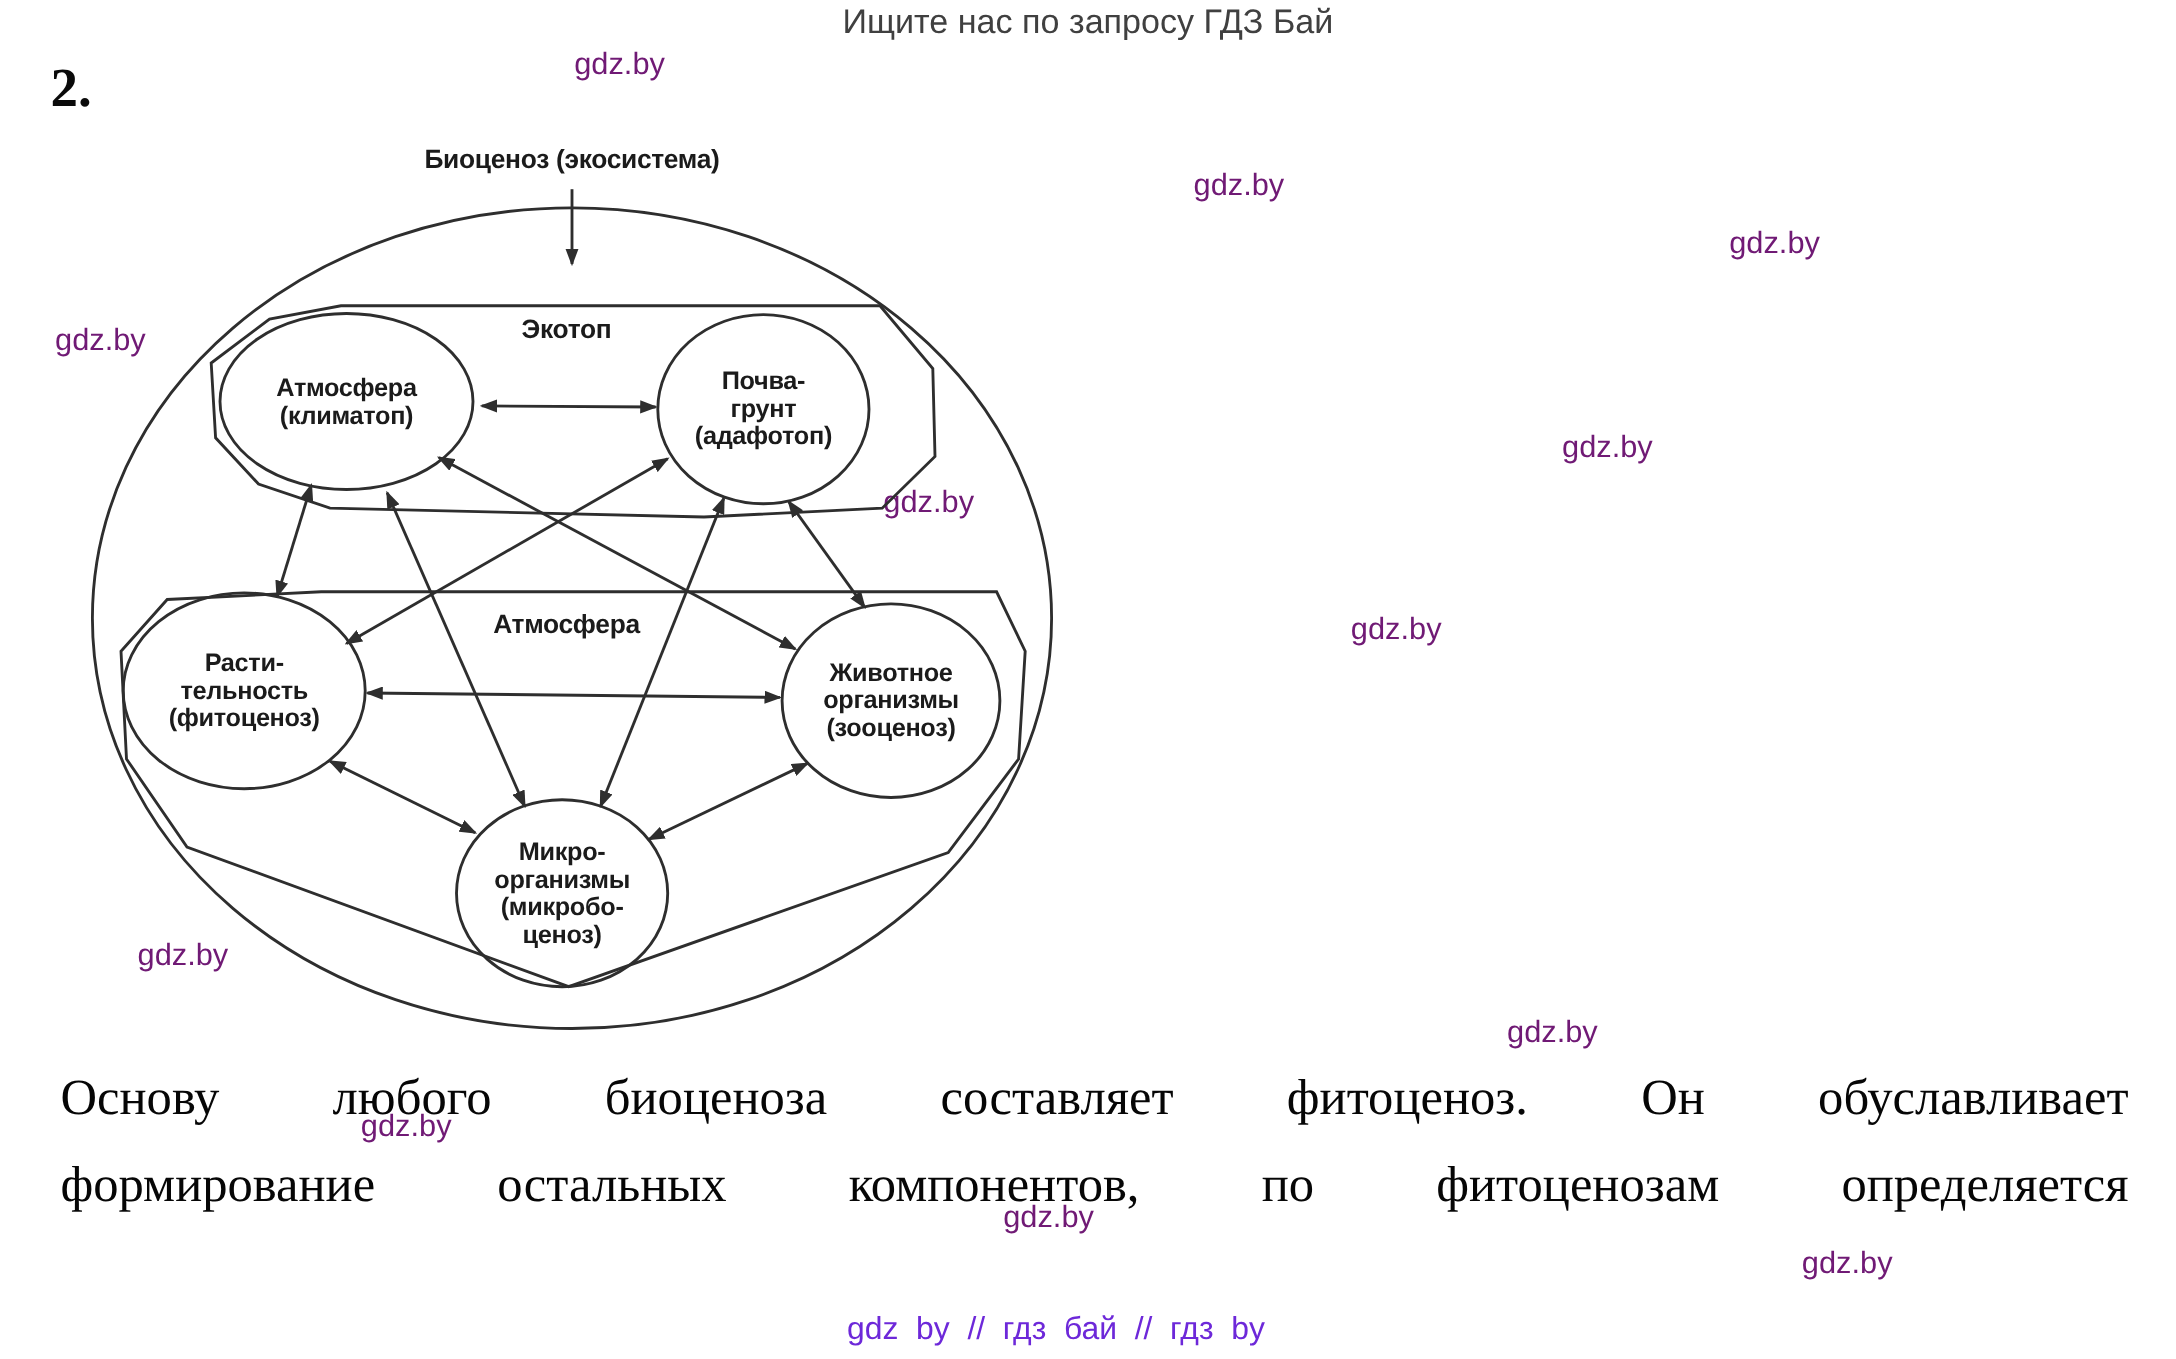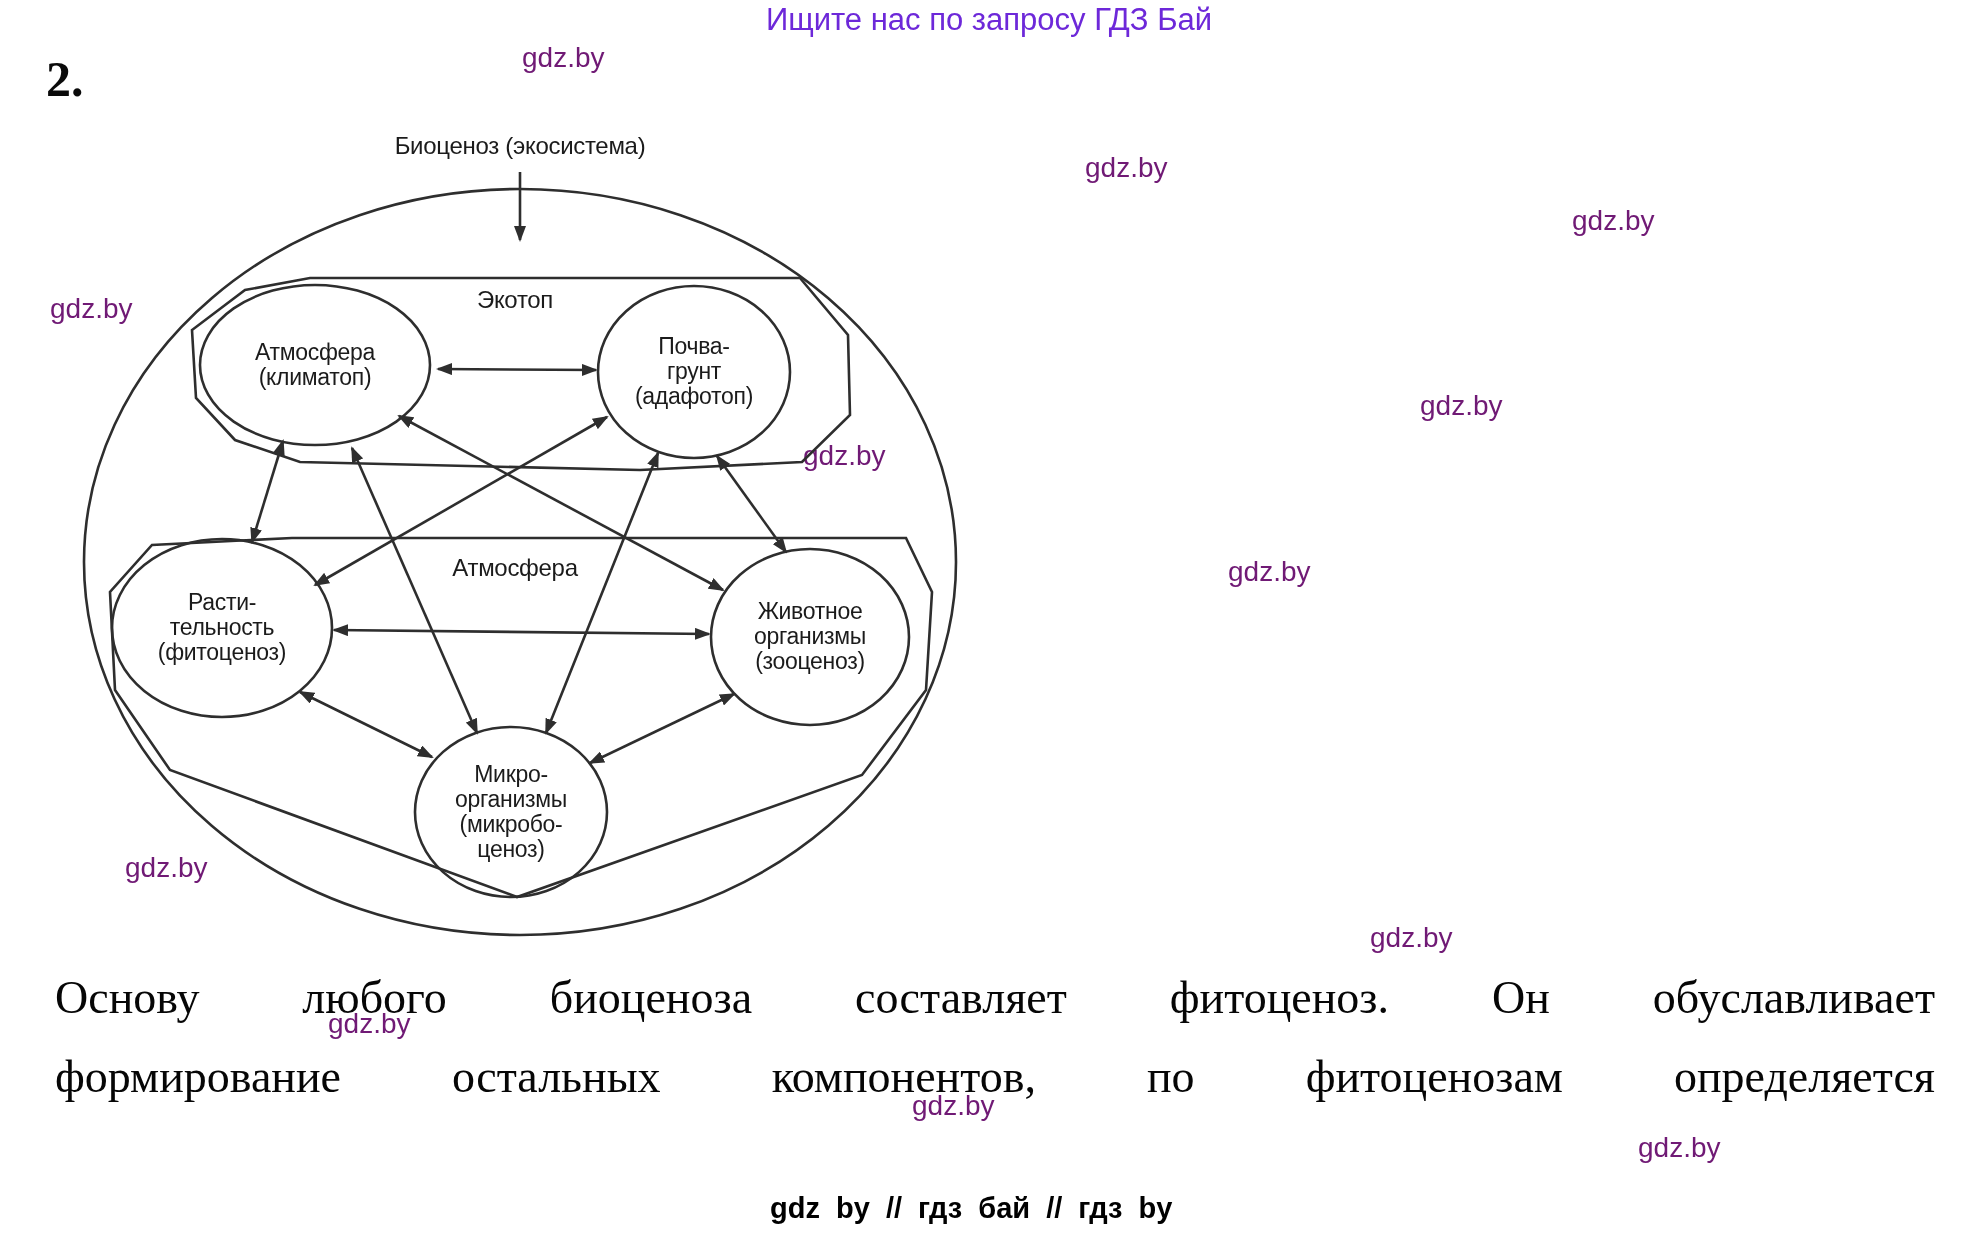--- a/index.html
+++ b/index.html
@@ -1,33 +1,33 @@
 <!DOCTYPE html>
 <html><head>
 <meta charset="utf-8">
 <style>
   html,body{margin:0;padding:0;background:#ffffff;}
   .page{position:relative;width:1978px;height:1235px;background:#ffffff;overflow:hidden;
         font-family:"Liberation Sans",sans-serif;color:#1c1c1c;}
   .banner{position:absolute;top:0;left:0;width:100%;text-align:center;
-          font-size:31px;font-weight:400;color:#6d28d9;line-height:40px;}
+          font-size:31px;font-weight:400;color:#404040;line-height:40px;}
   .task-number{position:absolute;left:46px;top:50px;font-family:"Liberation Serif",serif;
                font-weight:700;font-size:50px;color:#0a0a0a;}
   .wm{position:absolute;font-size:28px;color:#701a75;white-space:nowrap;}
   svg.diagram{position:absolute;left:0;top:0;width:1978px;height:1235px;}
   svg.diagram *{vector-effect:non-scaling-stroke;}
-  .dlabel{position:absolute;text-align:center;font-weight:400;font-size:23px;line-height:25px;
+  .dlabel{position:absolute;text-align:center;font-weight:700;font-size:23px;line-height:25px;
           color:#1b1b1b;letter-spacing:-0.3px;}
   .dlabel.title{font-size:24px;}
   .answer{position:absolute;left:55px;top:958px;width:1880px;font-family:"Liberation Serif",serif;
           font-size:46px;color:#060606;}
   .answer .line{height:79px;line-height:79px;white-space:nowrap;}
   .answer .line.just{white-space:normal;text-align:justify;text-align-last:justify;}
-  .footer{position:absolute;left:770px;top:1192px;font-size:29px;color:#000000;
-          word-spacing:8px;white-space:nowrap;font-weight:bold;}
+  .footer{position:absolute;left:770px;top:1192px;font-size:29px;color:#6d28d9;
+          word-spacing:8px;white-space:nowrap;}
 </style>
 </head>
 <body>
 
 <div class="page">
 
   <div class="banner">Ищите нас по запросу ГДЗ Бай</div>
 
   <div class="task-number">2.</div>
 

